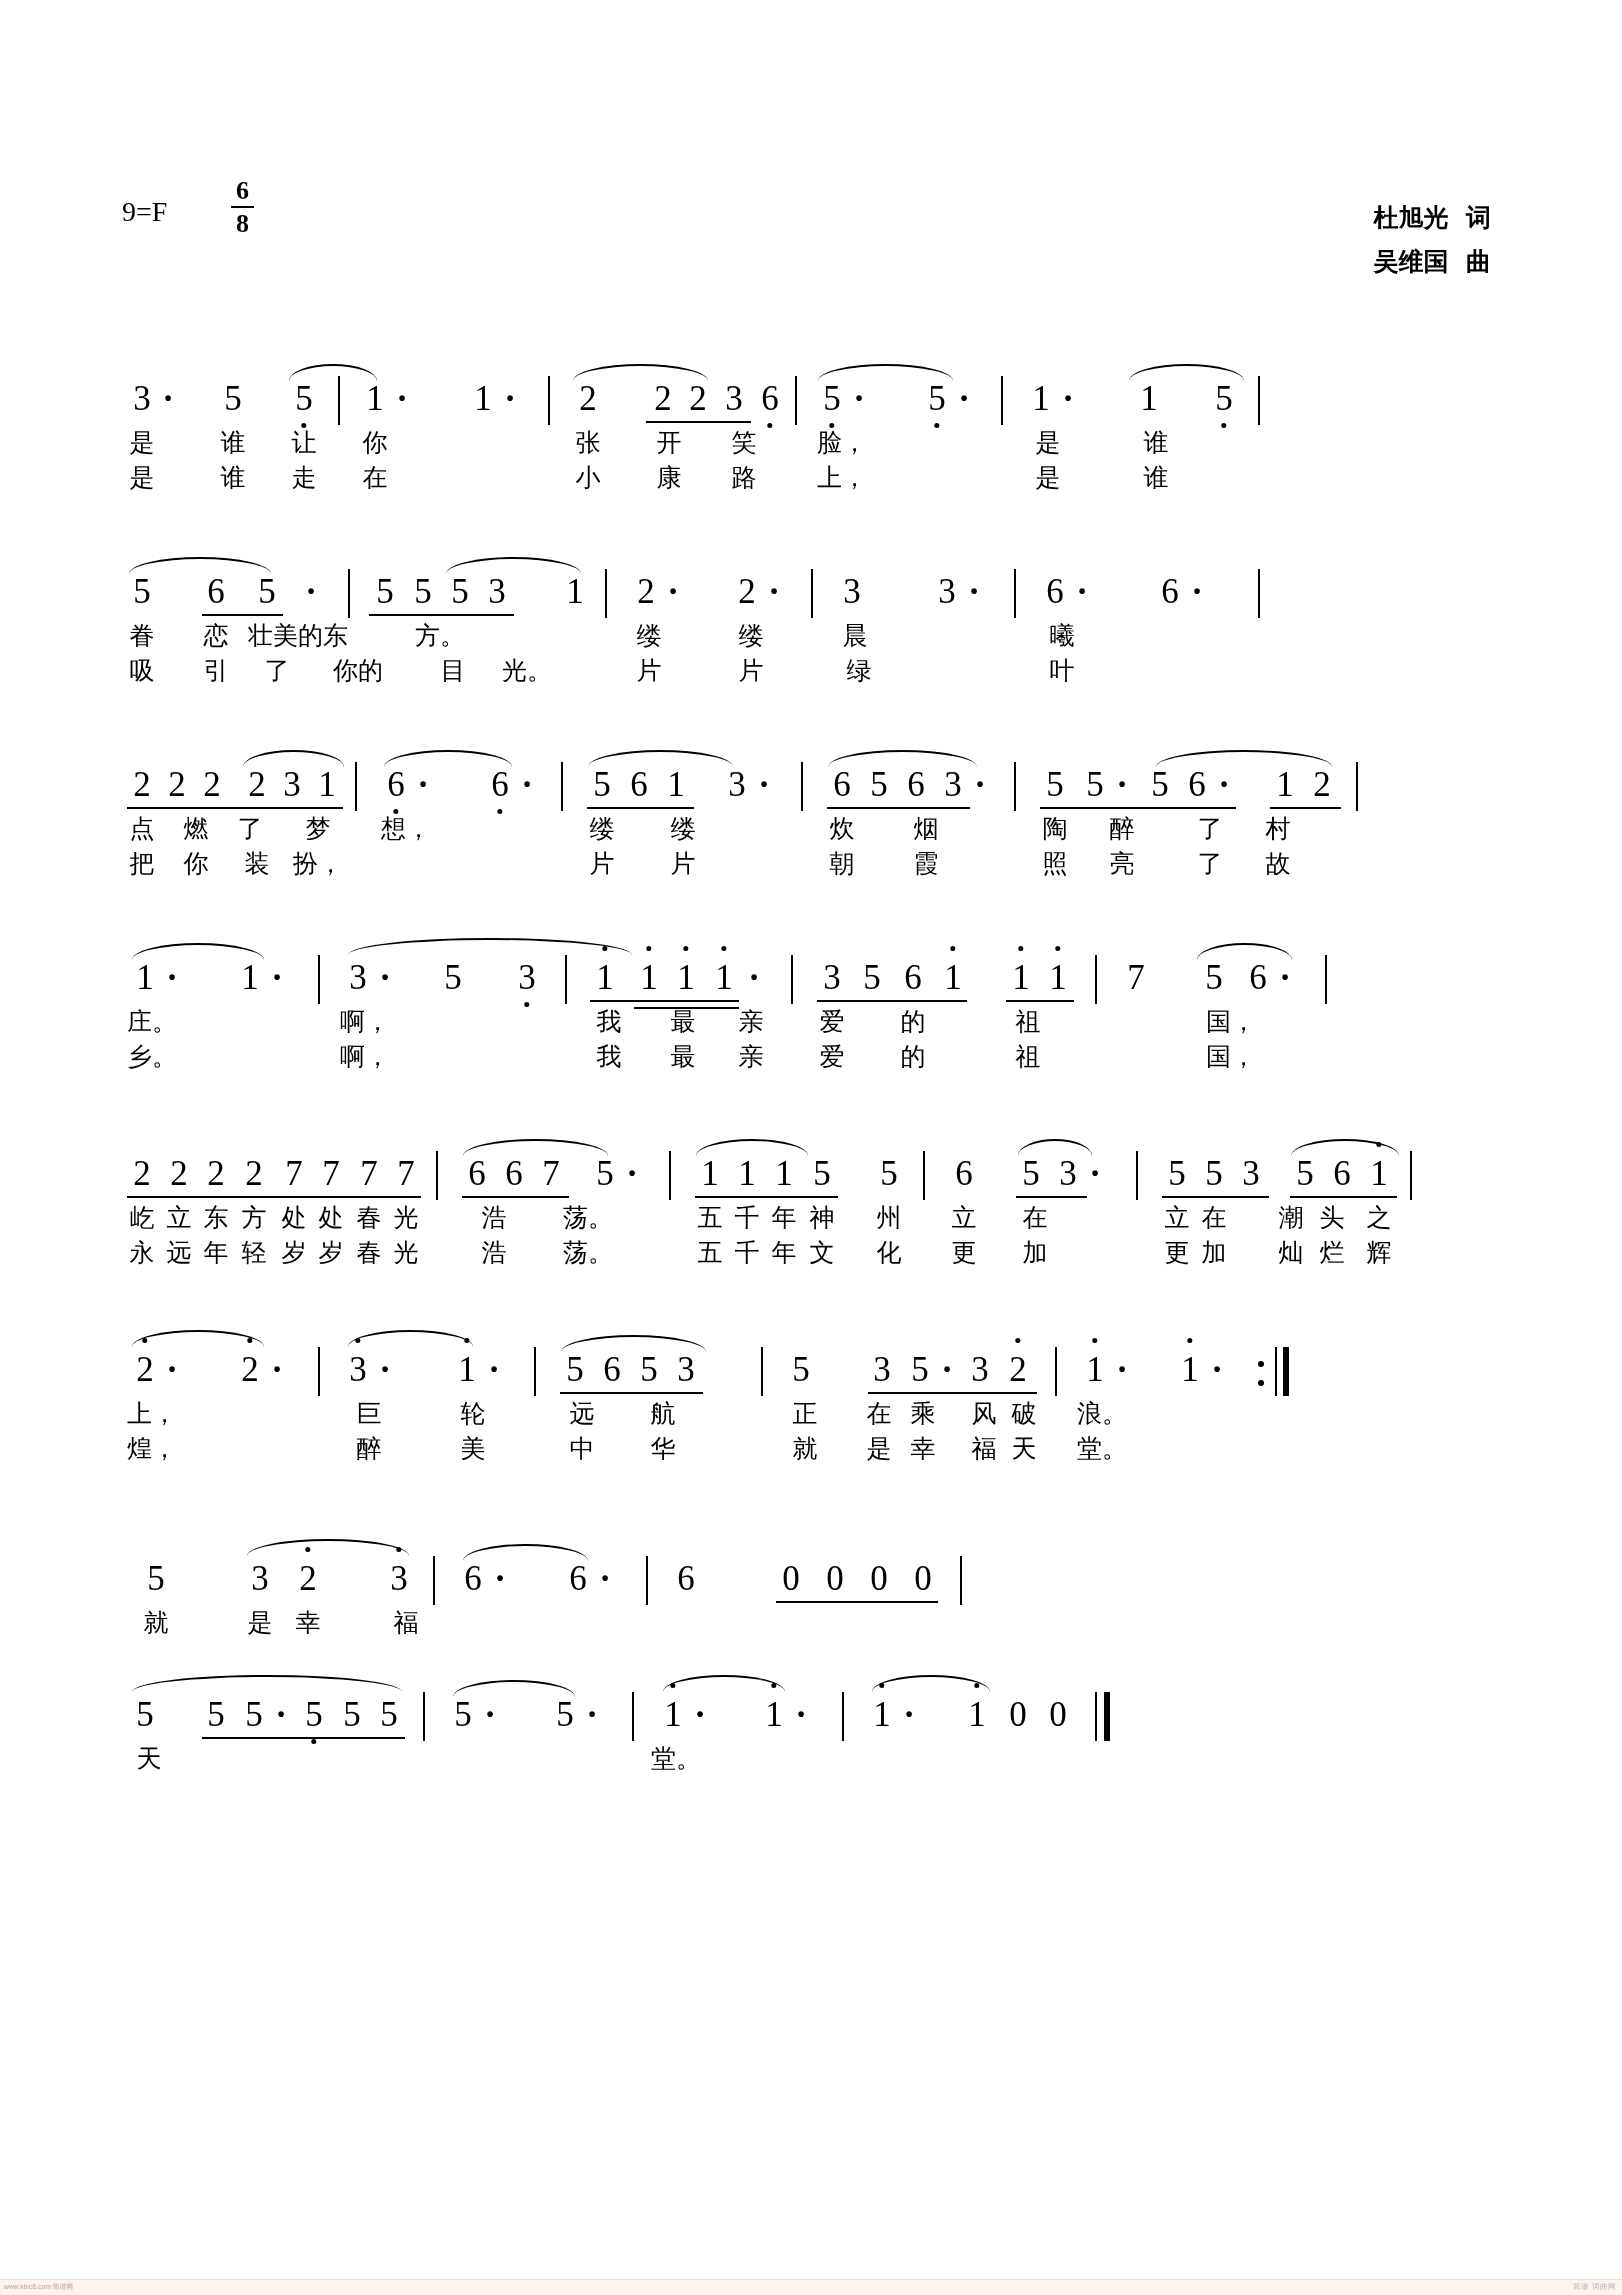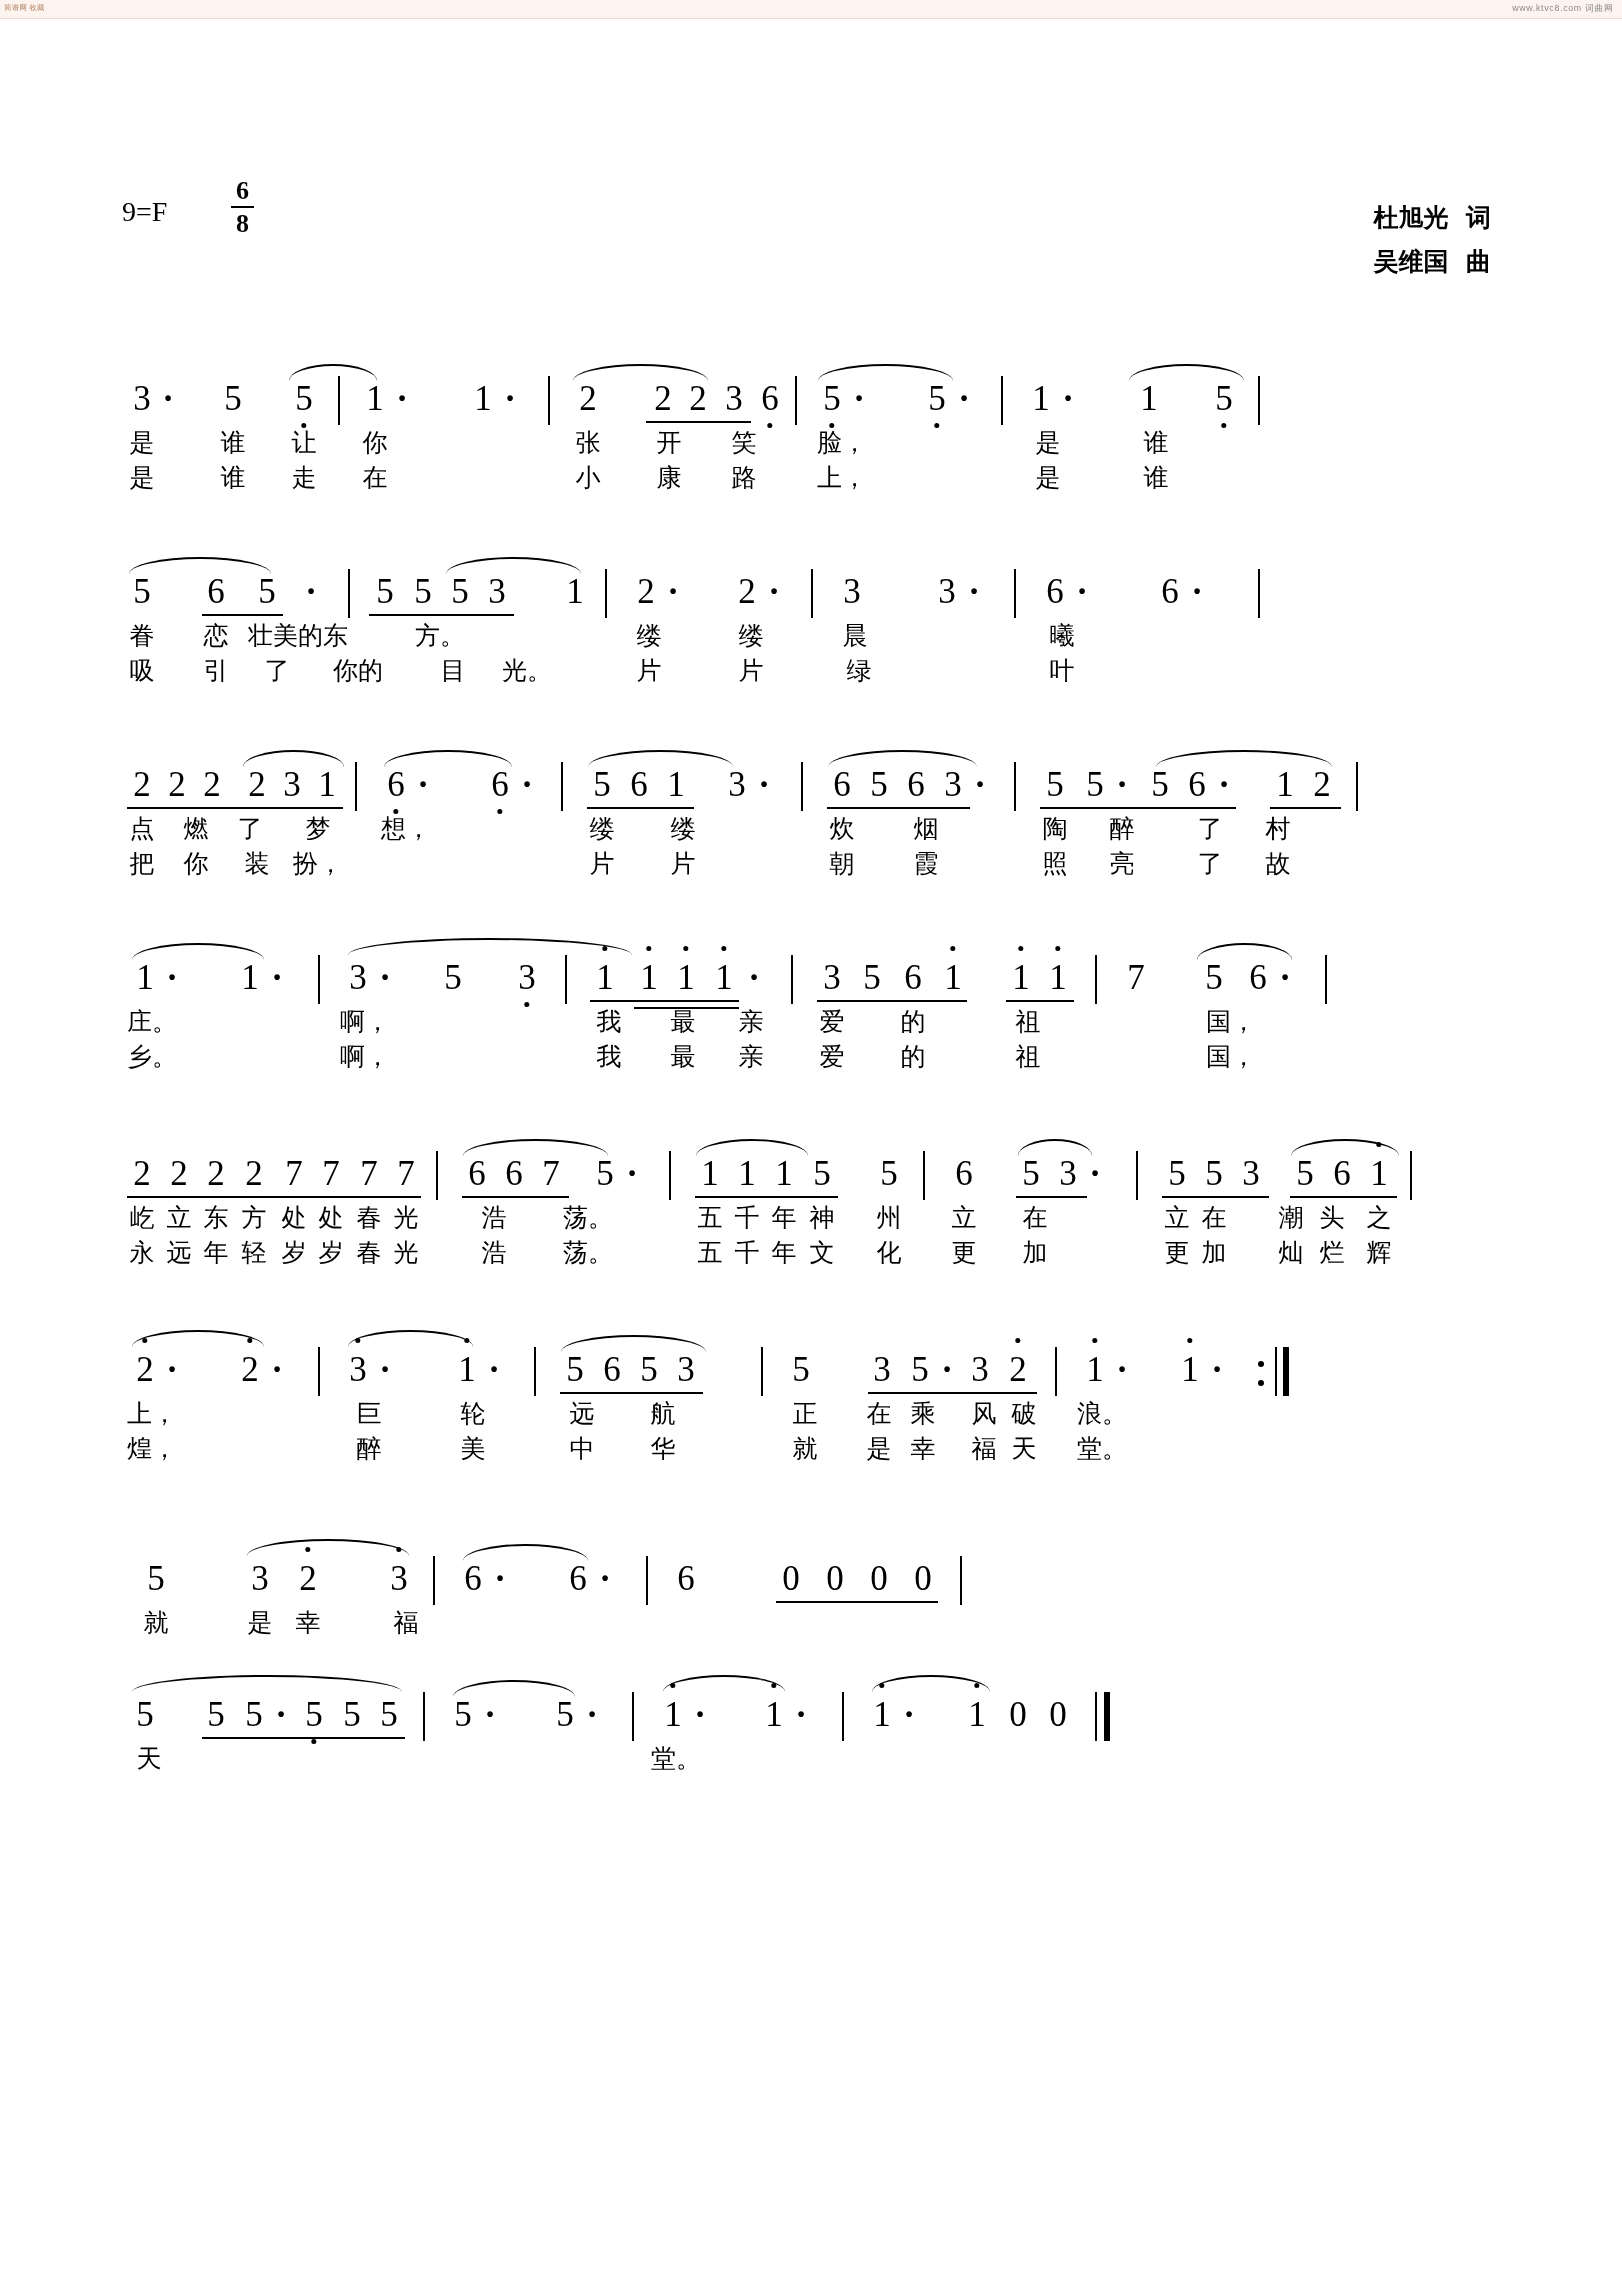--- a/index.html
+++ b/index.html
@@ -218,24 +218,20 @@
     transform: translateX(-50%);
     white-space: pre;
   }
   .lyricline { position: relative; height: 35px; }
 </style>
 </head>
 <body>
 
 <div class="page">
 
-  <div class="topbar">
-    <div class="topbar-left">简谱网 收藏</div>
-    <div class="topbar-right">www.ktvc8.com 词曲网</div>
-  </div>
 
 
   <div class="keysig">9=F</div>
   <div class="meter">
     <span class="num">6</span>
     <span class="bar"></span>
     <span class="den">8</span>
   </div>
 
   <div class="credits">
@@ -785,15 +781,19 @@
       <div class="slur" style="left:757px;top:-9.5px;width:118px"></div>
       <div class="barline" style="left:980px"></div>
       <div class="endbar-thick" style="left:989px"></div>
     </div>
     <div class="lyricline">
       <div class="lyric" style="left:34px">天</div>
       <div class="lyric" style="left:561px">堂。</div>
     </div>
   </div>
 
+  <div class="bottombar">
+    <div class="bottombar-left">www.ktvc8.com 简谱网</div>
+    <div class="bottombar-right">简谱 词曲网</div>
+  </div>
 
 </div>
 
 
 </body></html>

